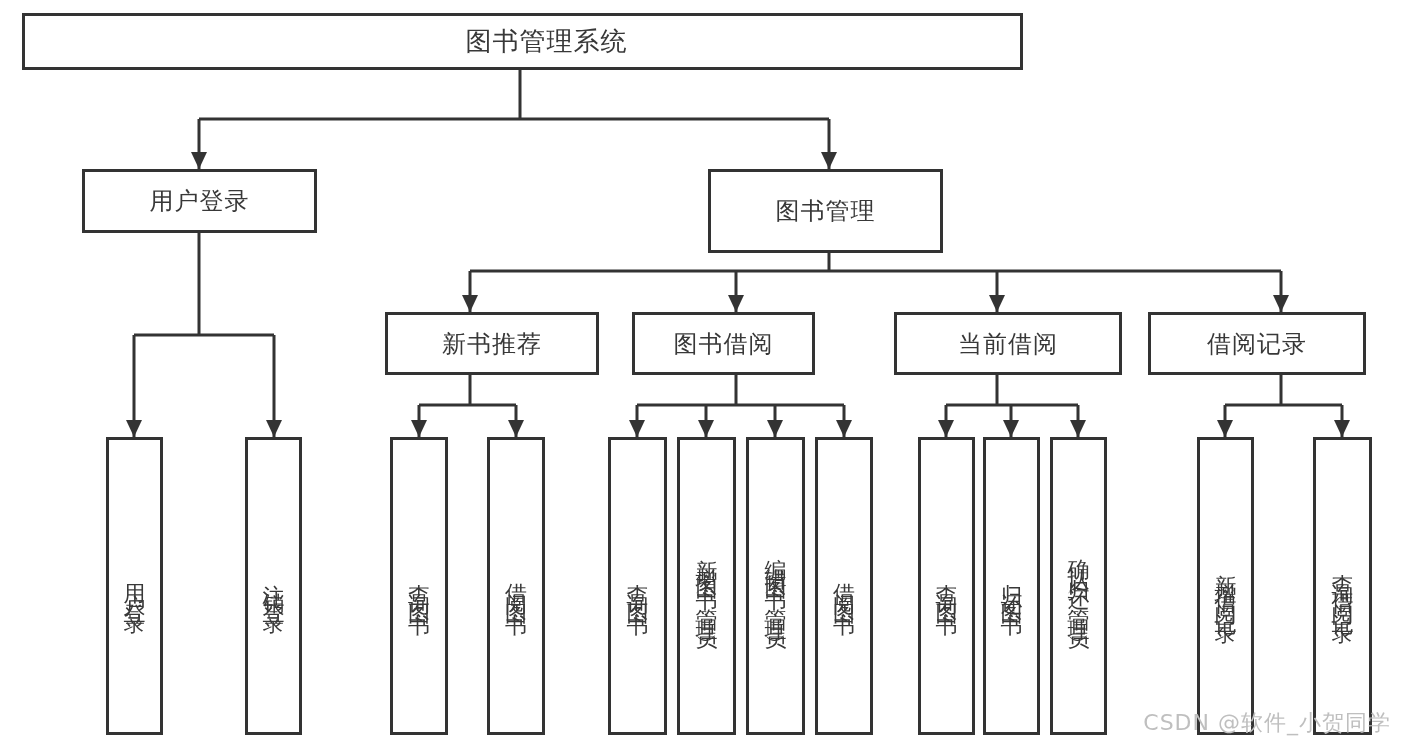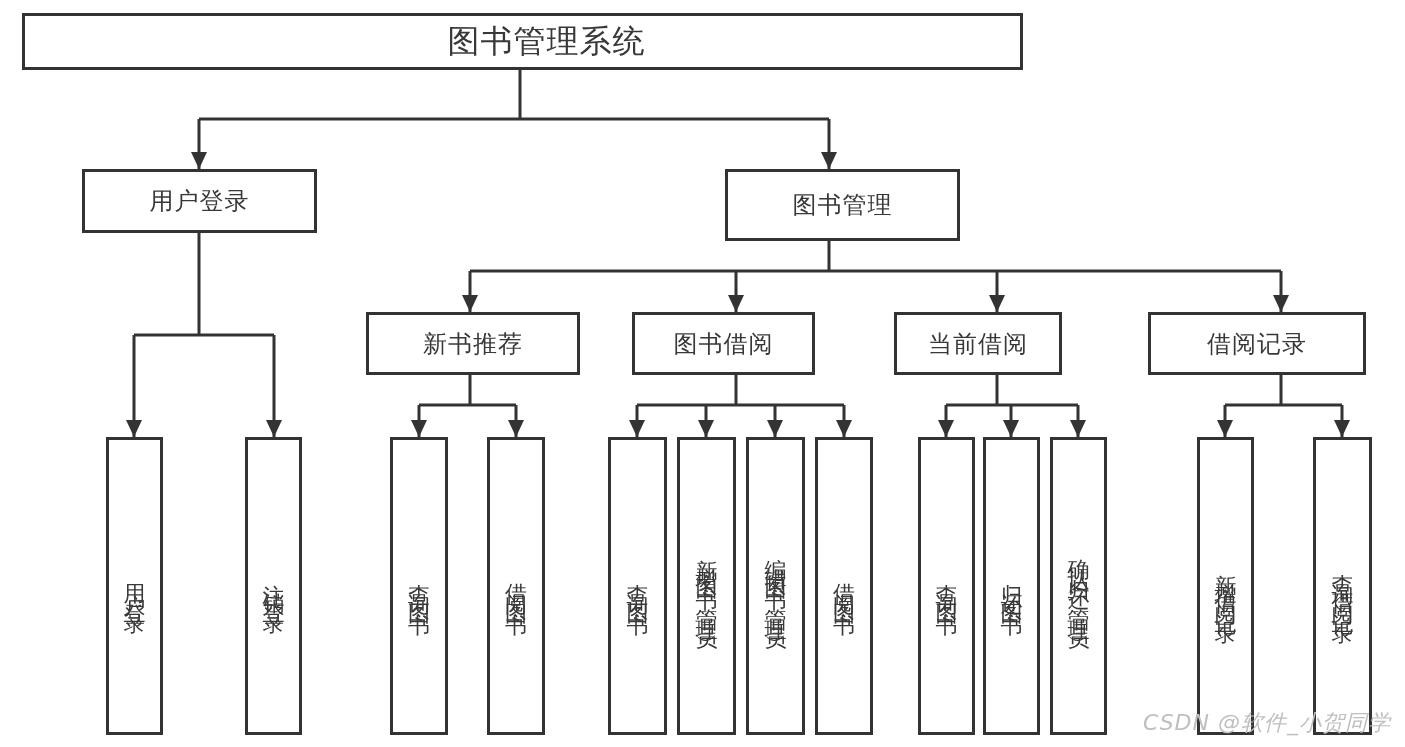--- a/index.html
+++ b/index.html
@@ -43,21 +43,21 @@
     align-items:center;
     justify-content:center;
     color:var(--color-text);
   }
   .node .lbl{
     font-size:24px;
     letter-spacing:1px;
     white-space:nowrap;
   }
   .node.lvl1 .lbl{
-    font-size:32px;
+    font-size:26px;
     margin-left:48px;
   }
   .leaf{
     position:absolute;
     z-index:2;
     background:#ffffff;
     border:3px solid var(--color-line);
     display:flex;
     align-items:center;
     justify-content:center;
@@ -73,21 +73,20 @@
   }
   .watermark{
     position:absolute;
     z-index:3;
     right:14px;
     top:708px;
     font-size:22px;
     letter-spacing:1px;
     color:var(--color-watermark);
     white-space:nowrap;
-    font-style:italic;
   }
 </style>
 </head>
 <body>
 
 <div class="canvas">
 
   <svg class="connectors" width="1405" height="747" viewBox="0 0 1405 747">
     <g>
       <path d="M520 70 V119 M199 119 H829 M199 119 V169 M829 119 V169"></path>
@@ -131,31 +130,31 @@
     </g>
   </svg>
 
   <div class="node lvl1" style="left:22px;top:13px;width:1001px;height:57px">
     <span class="lbl">图书管理系统</span>
   </div>
 
   <div class="node" style="left:82px;top:169px;width:235px;height:64px">
     <span class="lbl">用户登录</span>
   </div>
-  <div class="node" style="left:725px;top:169px;width:235px;height:72px">
+  <div class="node" style="left:708px;top:169px;width:235px;height:84px">
     <span class="lbl">图书管理</span>
   </div>
 
-  <div class="node" style="left:366px;top:312px;width:214px;height:63px">
+  <div class="node" style="left:385px;top:312px;width:214px;height:63px">
     <span class="lbl">新书推荐</span>
   </div>
   <div class="node" style="left:632px;top:312px;width:183px;height:63px">
     <span class="lbl">图书借阅</span>
   </div>
-  <div class="node" style="left:894px;top:312px;width:168px;height:63px">
+  <div class="node" style="left:894px;top:312px;width:228px;height:63px">
     <span class="lbl">当前借阅</span>
   </div>
   <div class="node" style="left:1148px;top:312px;width:218px;height:63px">
     <span class="lbl">借阅记录</span>
   </div>
 
   <div class="leaf" style="left:106px;top:437px;width:57px;height:298px">
     <span class="vlbl">用户登录</span>
   </div>
   <div class="leaf" style="left:245px;top:437px;width:57px;height:298px">

